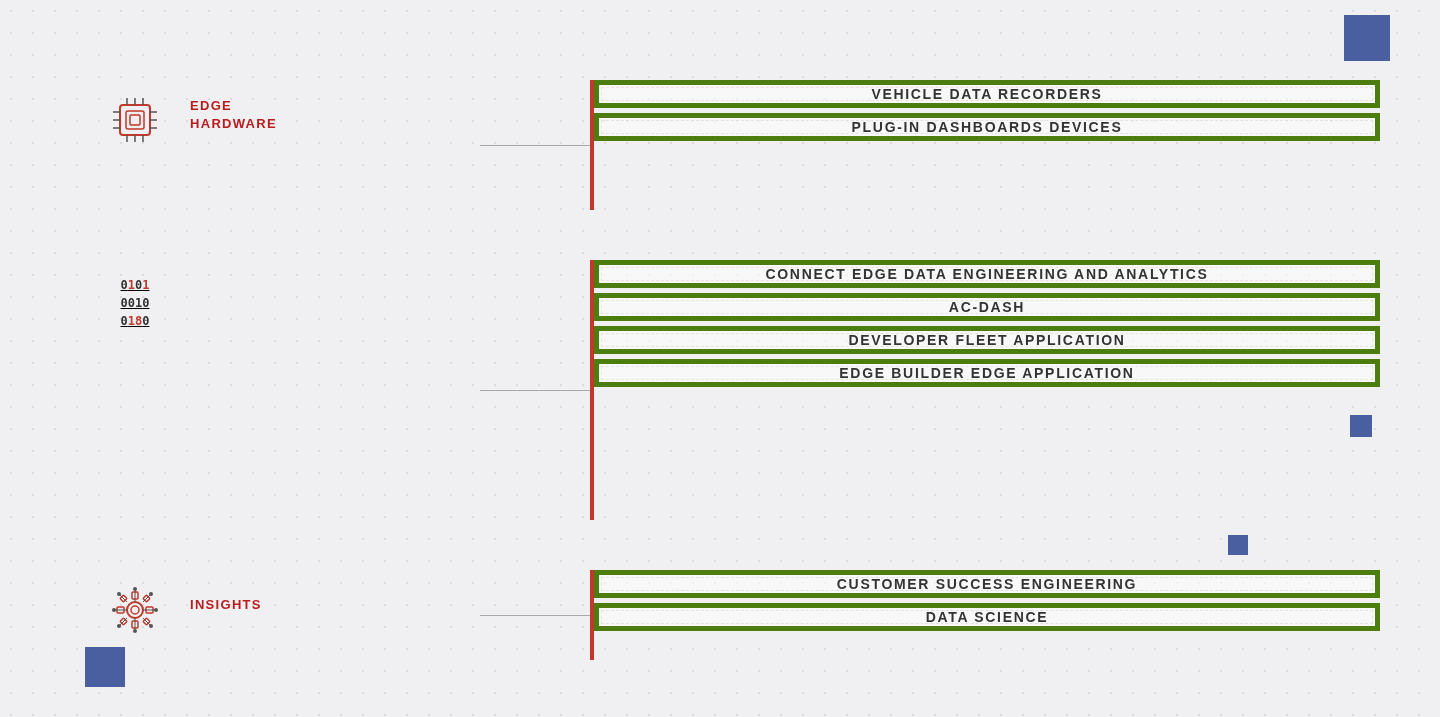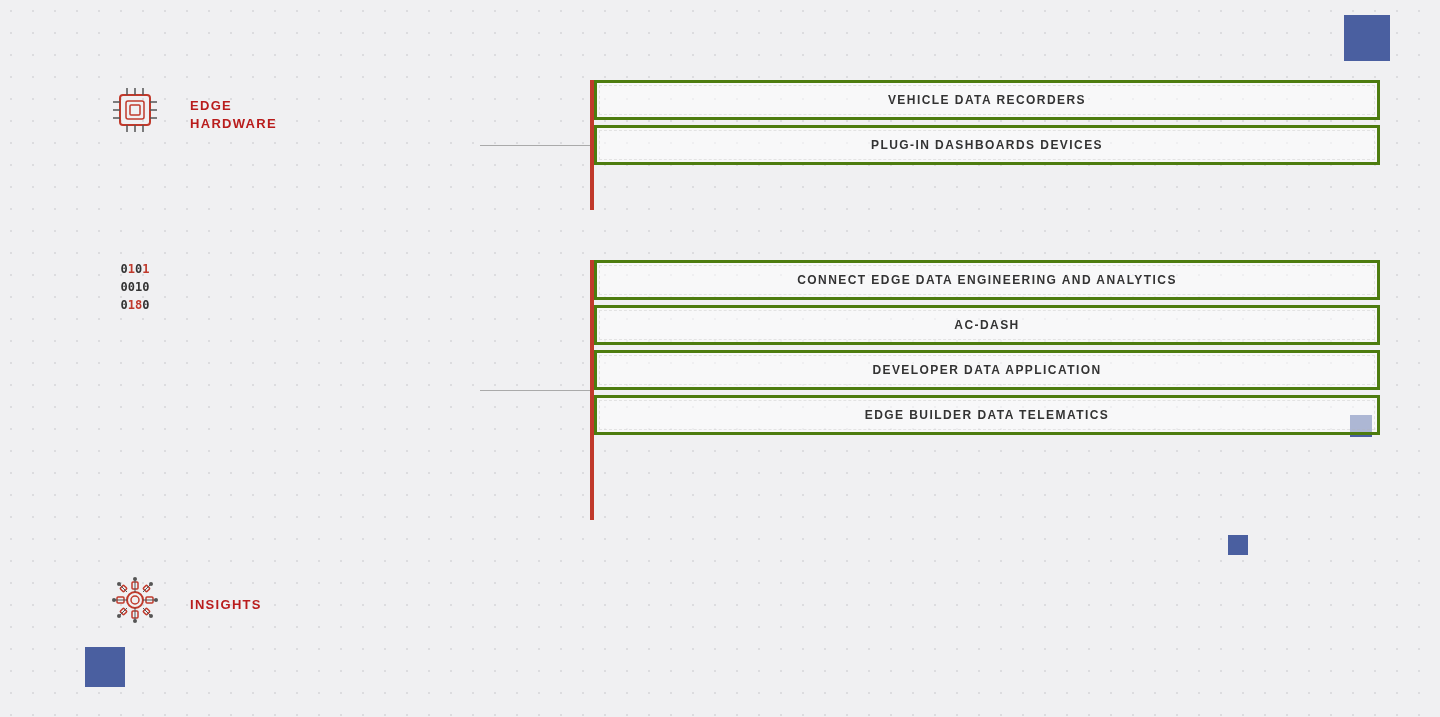--- a/index.html
+++ b/index.html
@@ -53,23 +53,24 @@
       align-items: center;
       width: 380px;
       flex-shrink: 0;
     }
 
     .icon-wrapper {
       width: 70px;
       height: 70px;
       flex-shrink: 0;
       display: flex;
-      align-items: flex-start;
+      align-items: flex-end;
       justify-content: center;
       margin-right: 20px;
+      text-decoration: underline;
     }
 
     .category-label {
       font-size: 13px;
       font-weight: 800;
       letter-spacing: 0.1em;
       color: #b91c1c;
       line-height: 1.4;
     }
 
@@ -81,24 +82,24 @@
 
     .v-bar {
       width: 4px;
       background: #c0392b;
       flex-shrink: 0;
       align-self: stretch;
       min-height: 40px;
     }
 
     .item-box {
-      border: 3px solid #4d7c0f;
+      border: 5px solid #4d7c0f;
       background: rgba(255,255,255,0.55);
-      padding: 10px 20px;
-      font-size: 12px;
+      padding: 1px 20px;
+      font-size: 14px;
       font-weight: 700;
       letter-spacing: 0.12em;
       color: #333;
       text-align: center;
       position: relative;
     }
 
     
     .item-box::after {
       content: '';
@@ -213,22 +214,22 @@
     </div>
 
     <div class="connector-items">
       <div style="display:flex;align-items:center;flex-shrink:0;">
         <div class="h-line"></div>
         <div class="v-bar" style="height:260px;"></div>
       </div>
       <div class="items-wrapper">
         <div class="item-box">CONNECT EDGE DATA ENGINEERING AND ANALYTICS</div>
         <div class="item-box">AC-DASH</div>
-        <div class="item-box">DEVELOPER DATA APPLICATION</div>
-        <div class="item-box">EDGE BUILDER DATA TELEMATICS</div>
+        <div class="item-box">DEVELOPER FLEET APPLICATION</div>
+        <div class="item-box">EDGE BUILDER EDGE APPLICATION</div>
       </div>
     </div>
   </div>
 
   <div class="category-row">
     <div class="category-icon-label">
       <div class="icon-wrapper">
 
         <svg class="gear-icon" viewBox="0 0 60 60" fill="none" xmlns="http://www.w3.org/2000/svg">
 
@@ -260,15 +261,25 @@
           <line x1="30" y1="51" x2="30" y2="38" stroke="#555" stroke-width="1"></line>
           <line x1="14" y1="14" x2="22" y2="22" stroke="#555" stroke-width="1"></line>
           <line x1="46" y1="14" x2="38" y2="22" stroke="#555" stroke-width="1"></line>
           <line x1="14" y1="46" x2="22" y2="38" stroke="#555" stroke-width="1"></line>
           <line x1="46" y1="46" x2="38" y2="38" stroke="#555" stroke-width="1"></line>
         </svg>
       </div>
       <div class="category-label">INSIGHTS</div>
     </div>
 
+    <div class="connector-items">
+      <div style="display:flex;align-items:center;flex-shrink:0;">
+        <div class="h-line"></div>
+        <div class="v-bar" style="height:90px;"></div>
+      </div>
+      <div class="items-wrapper">
+        <div class="item-box">CUSTOMER SUCCESS ENGINEERING</div>
+        <div class="item-box">DATA SCIENCE</div>
+      </div>
+    </div>
   </div>
 
 </div>
 
 </body></html>

